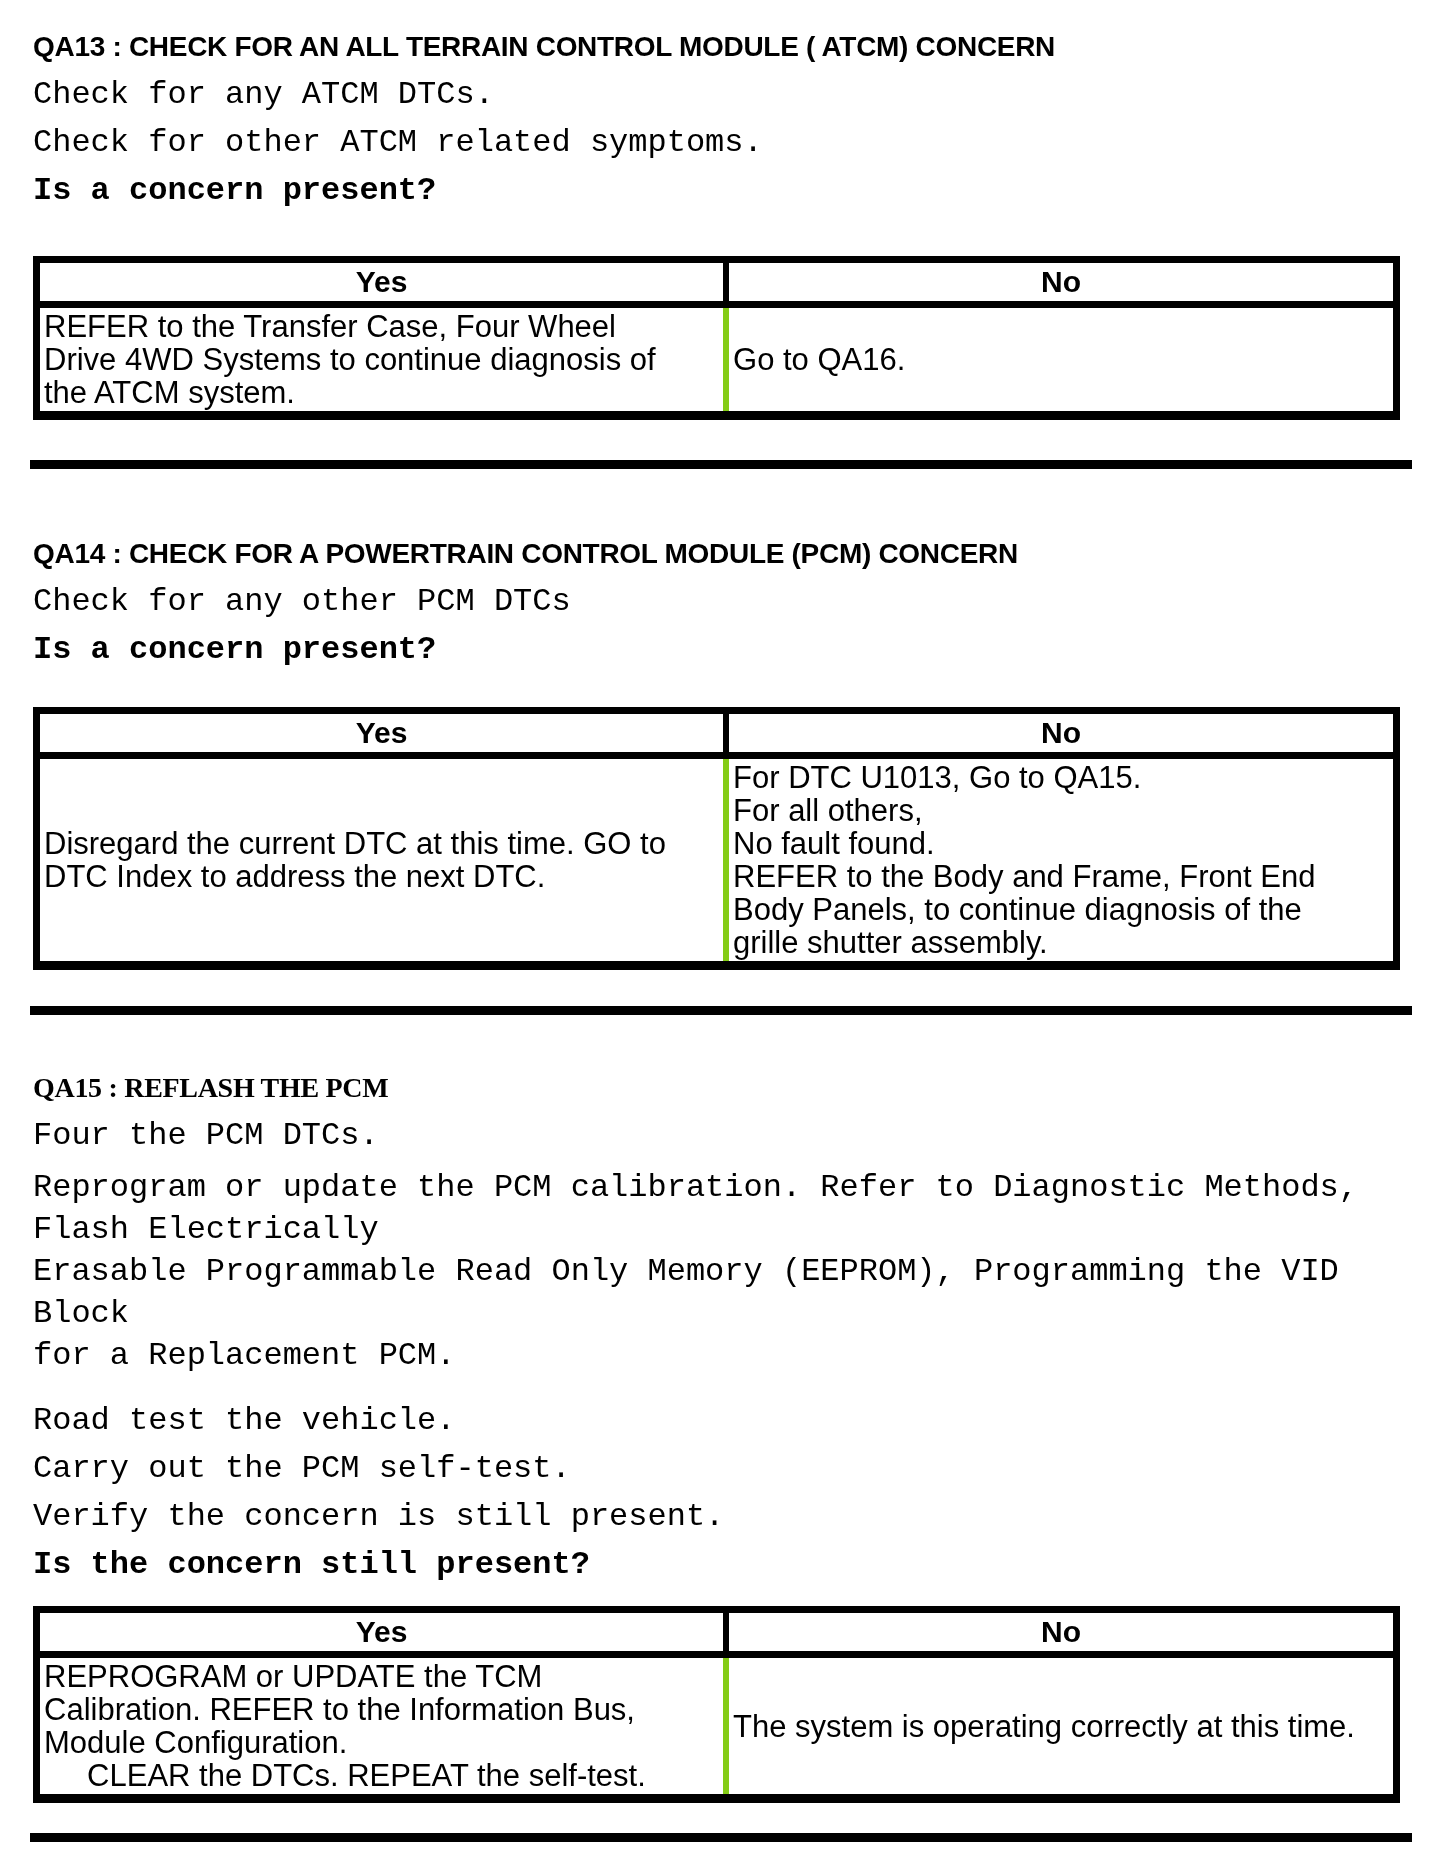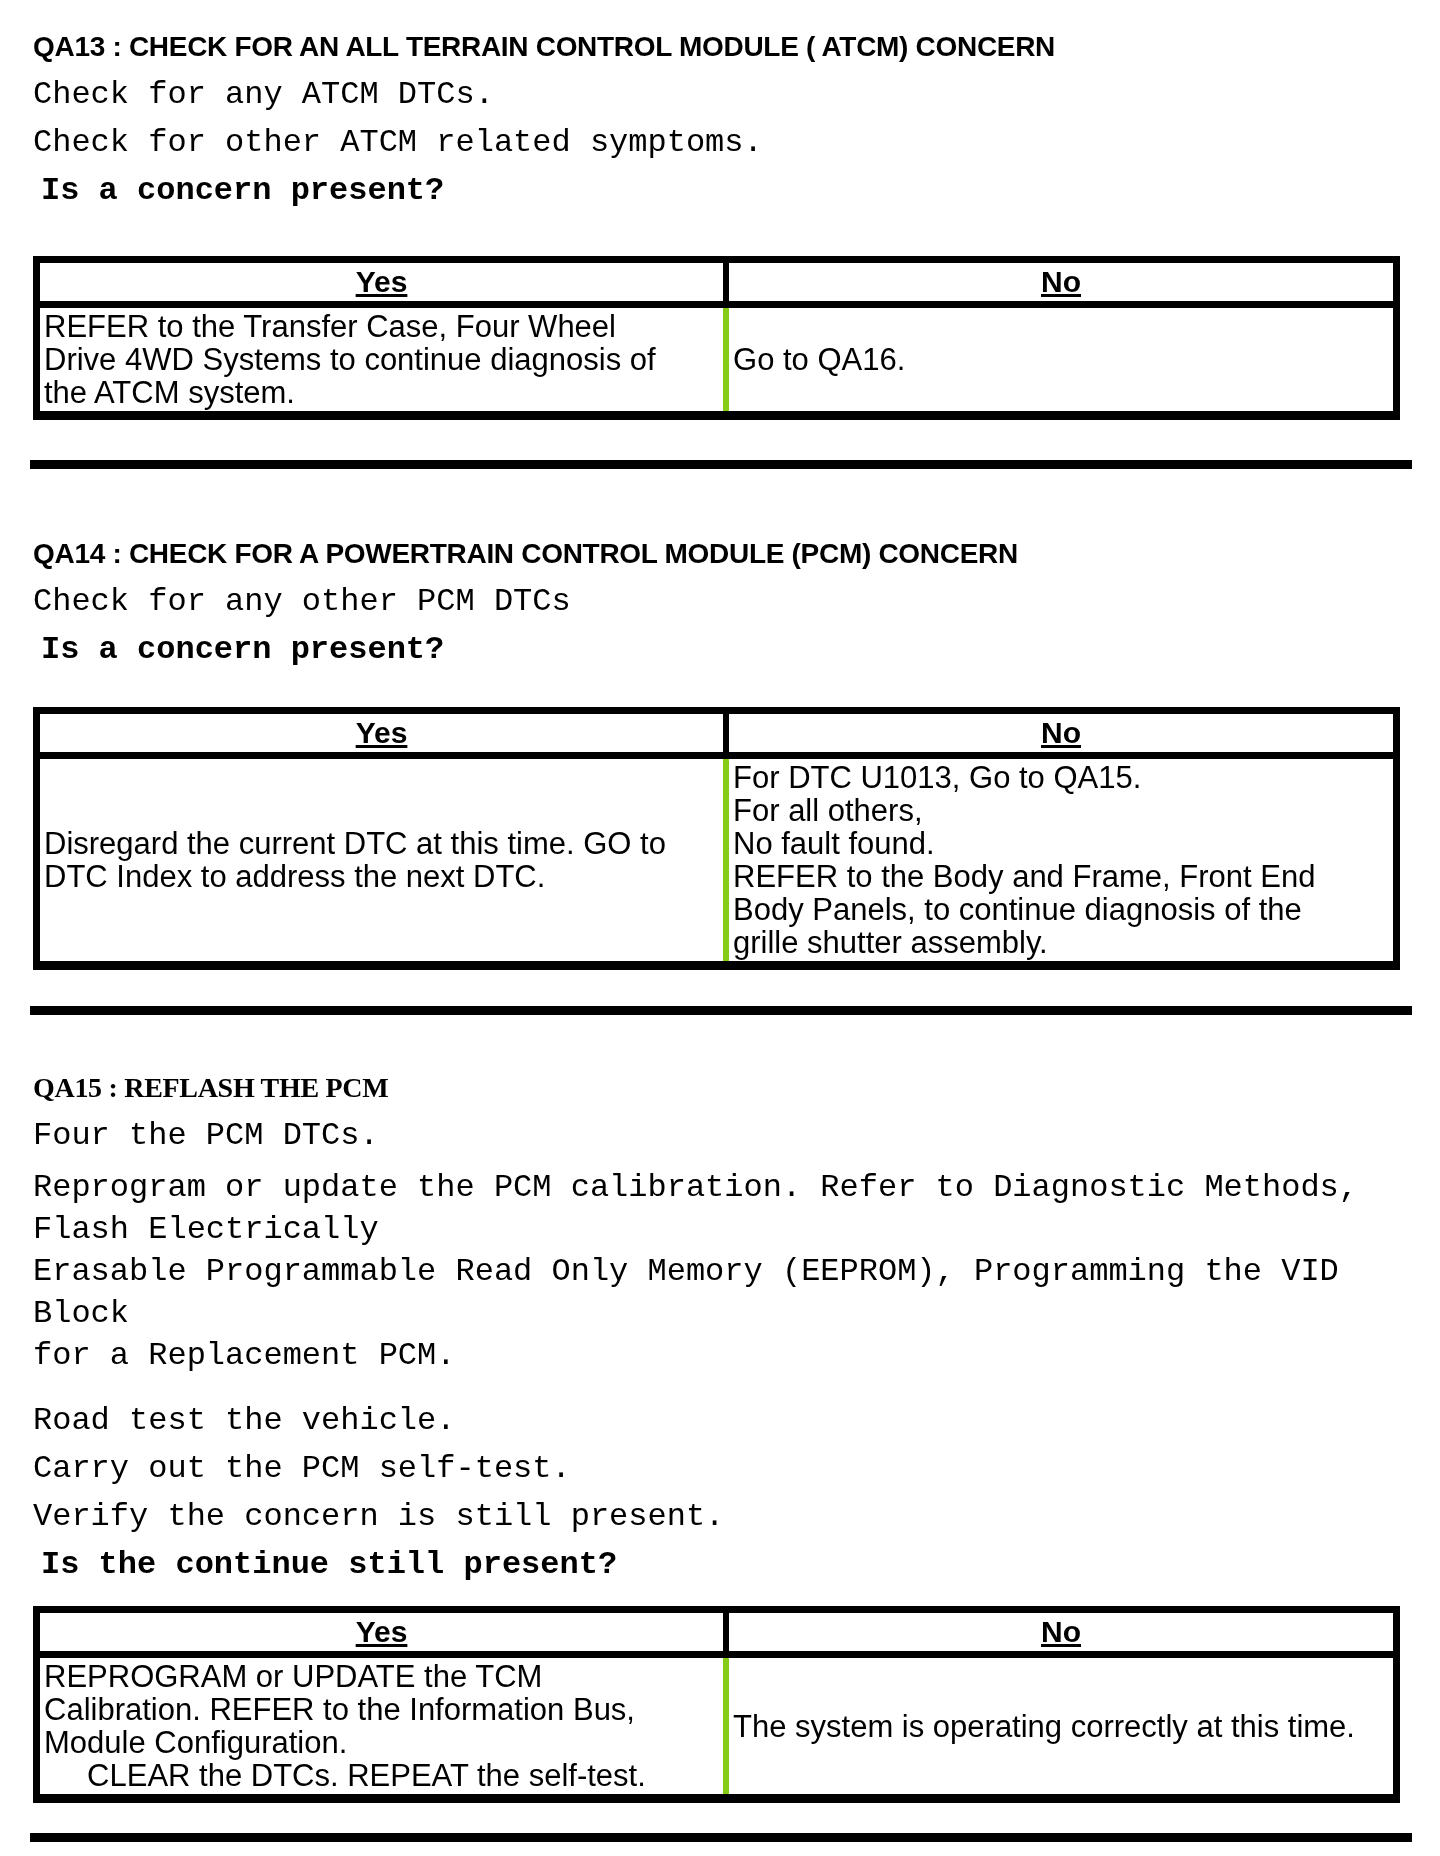--- a/index.html
+++ b/index.html
@@ -33,21 +33,20 @@
     margin: 0 0 14px 0;
     white-space: pre-wrap;
     font-family: Liberation Mono, monospace;
   }
   .line.multi {
     line-height: 42px;
     margin-bottom: 27px;
   }
   .line.q {
     font-weight: bold;
-    margin-left: 8px;
   }
   .heading-2 { margin-top: 68px; }
   .heading-3 { margin-top: 56px; font-family: Liberation Serif, serif; }
 
   table.decision-table {
     border-collapse: collapse;
     table-layout: fixed;
     width: 1367px;
     border: 7px solid #000;
     border-bottom-width: 9px;
@@ -56,21 +55,20 @@
   table.t2 { margin-top: 40px; }
   table.t3 { margin-top: 24px; }
   .decision-table th {
     border: 6px solid #000;
     border-bottom-width: 7px;
     font-size: 30px;
     font-weight: bold;
     line-height: 34px;
     padding: 2px 4px;
     text-align: center;
-    text-decoration: underline;
   }
   .decision-table col.c-yes { width: 50.7%; }
   .decision-table col.c-no  { width: 49.3%; }
   .decision-table td {
     border: 6px solid #84cc16;
     font-size: 31px;
     line-height: 33px;
     padding: 2px 8px 2px 4px;
     vertical-align: middle;
     white-space: pre-wrap;
@@ -159,21 +157,21 @@
 
   <section>
     <h2 class="step-heading heading-3">QA15 : REFLASH THE PCM</h2>
     <p class="line">Four the PCM DTCs.</p>
     <p class="line multi">Reprogram or update the PCM calibration. Refer to Diagnostic Methods, Flash Electrically
 Erasable Programmable Read Only Memory (EEPROM), Programming the VID Block
 for a Replacement PCM.</p>
     <p class="line">Road test the vehicle.</p>
     <p class="line">Carry out the PCM self-test.</p>
     <p class="line">Verify the concern is still present.</p>
-    <p class="line q">Is the continue still present?</p>
+    <p class="line q">Is the concern still present?</p>
 
     <table class="decision-table t3">
       <colgroup>
           <col class="c-yes">
           <col class="c-no">
         </colgroup>
       <thead>
         <tr>
           <th>Yes</th>
           <th>No</th>

